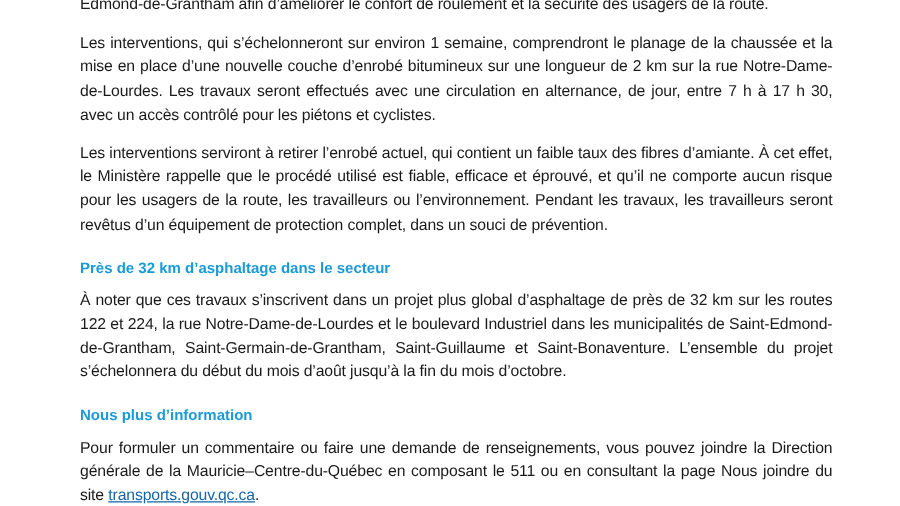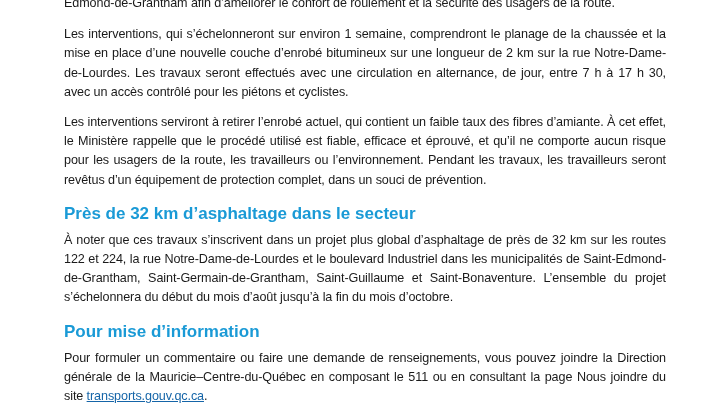--- a/index.html
+++ b/index.html
@@ -25,21 +25,21 @@
       margin: 0;
       font-size: 12.6px;
       line-height: 19.2px;
       text-align: justify;
       letter-spacing: -0.1px;
     }
     .cut { margin-bottom: 12px; }
     .para { margin-bottom: 11px; }
     h2 {
       margin: 16px 0 9px 0;
-      font-size: 17px;
+      font-size: 12px;
       font-weight: bold;
       color: #1a9ad6;
       line-height: 16px;
     }
     a.link {
       color: #1565a8;
       font-weight: normal;
       text-decoration: underline;
     }
   </style>
@@ -48,15 +48,15 @@
 
 <div class="page">
   <p class="cut">Edmond-de-Grantham afin d’améliorer le confort de roulement et la sécurité des usagers de la route.</p>
 
   <p class="para">Les interventions, qui s’échelonneront sur environ 1 semaine, comprendront le planage de la chaussée et la mise en place d’une nouvelle couche d’enrobé bitumineux sur une longueur de 2 km sur la rue Notre-Dame-de-Lourdes. Les travaux seront effectués avec une circulation en alternance, de jour, entre 7 h à 17 h 30, avec un accès contrôlé pour les piétons et cyclistes.</p>
   <p class="para">Les interventions serviront à retirer l’enrobé actuel, qui contient un faible taux des fibres d’amiante. À cet effet, le Ministère rappelle que le procédé utilisé est fiable, efficace et éprouvé, et qu’il ne comporte aucun risque pour les usagers de la route, les travailleurs ou l’environnement. Pendant les travaux, les travailleurs seront revêtus d’un équipement de protection complet, dans un souci de prévention.</p>
 
   <h2>Près de 32 km d’asphaltage dans le secteur</h2>
   <p class="para">À noter que ces travaux s’inscrivent dans un projet plus global d’asphaltage de près de 32 km sur les routes 122 et 224, la rue Notre-Dame-de-Lourdes et le boulevard Industriel dans les municipalités de Saint-Edmond-de-Grantham, Saint-Germain-de-Grantham, Saint-Guillaume et Saint-Bonaventure. L’ensemble du projet s’échelonnera du début du mois d’août jusqu’à la fin du mois d’octobre.</p>
 
-  <h2>Pour mise d’information</h2>
+  <h2>Nous plus d’information</h2>
   <p class="para"><span>Pour formuler un commentaire ou faire une demande de renseignements, vous pouvez joindre la Direction générale de la Mauricie–Centre-du-Québec en composant le 511 ou en consultant la page Nous joindre du site </span><a class="link" href="#">transports.gouv.qc.ca</a><span>.</span></p>
 </div>
 
 </body></html>

